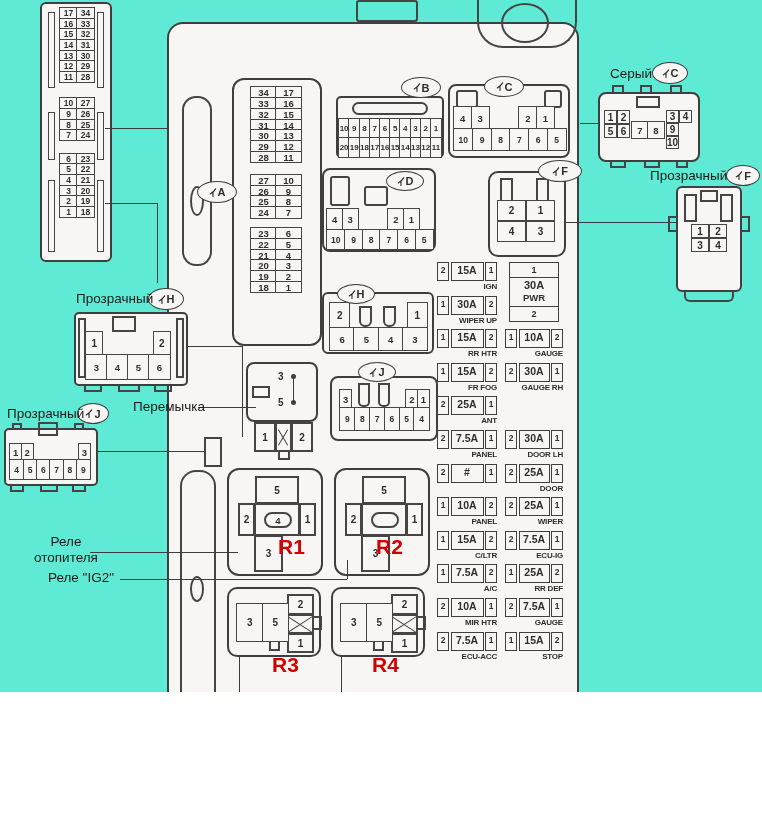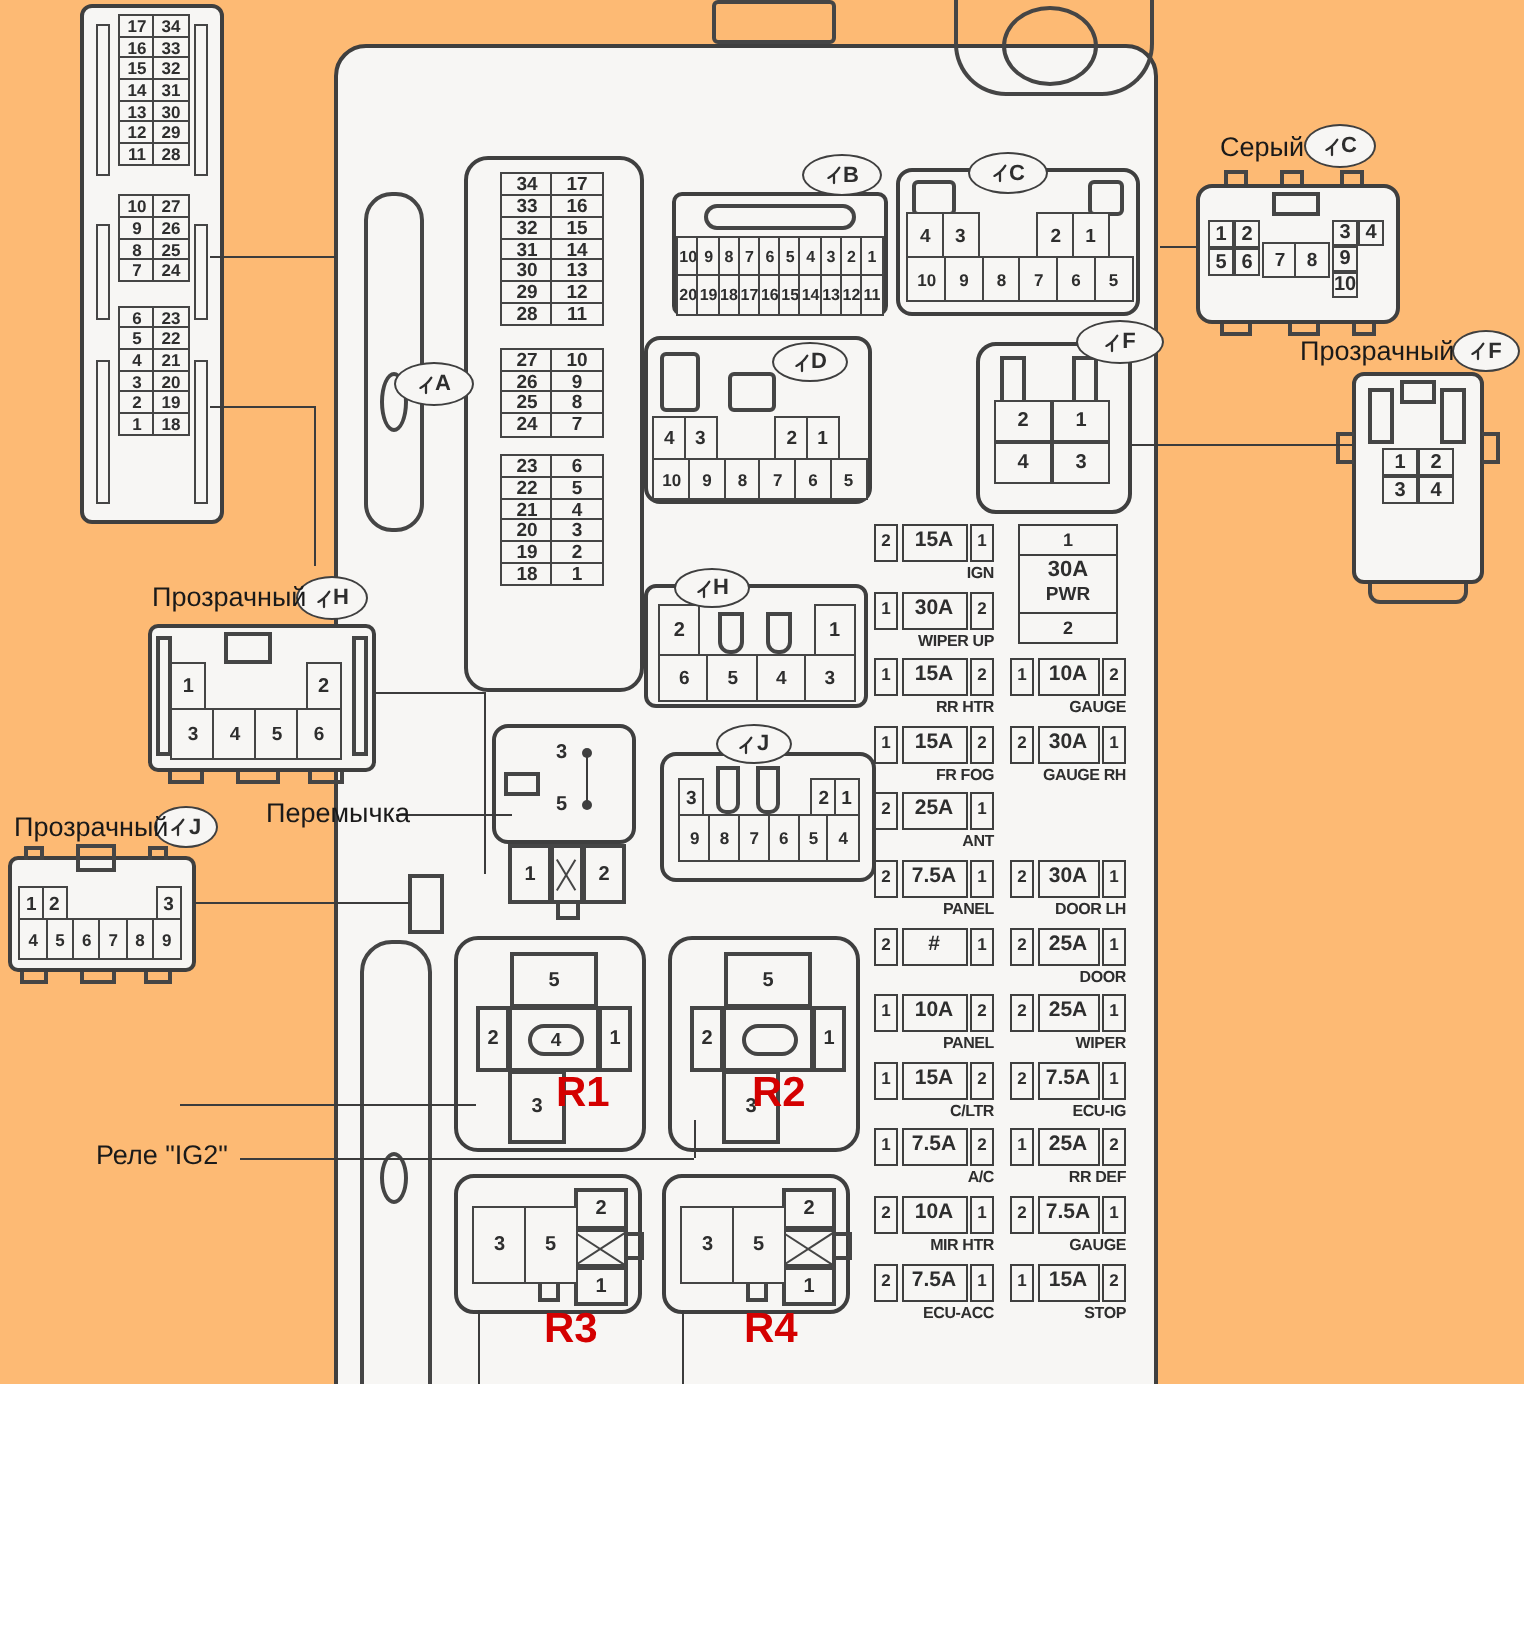--- a/index.html
+++ b/index.html
@@ -1,17 +1,17 @@
 <!DOCTYPE html>
 <html><head>
 <meta charset="utf-8">
 <style>
   html,body{margin:0;padding:0}
   body{font-family:"Liberation Sans",sans-serif;color:#2e2e2e}
-  #page{position:relative;width:762px;height:692px;background:#fdba74;overflow:hidden}
+  #page{position:relative;width:762px;height:692px;background:#5eead4;overflow:hidden}
   .abs{position:absolute}
   .house{position:absolute;border:2.4px solid #3f3f3f;border-radius:8px;background:#f7f6f4;box-sizing:border-box}
   .outline{position:absolute;border:2px solid #454545;background:transparent;box-sizing:border-box}
   .rowpins{position:absolute;display:flex}
   .pin{flex:1;display:flex;align-items:center;justify-content:center;border:1.6px solid #454545;margin:-0.8px;background:#f7f6f4;font-weight:bold;color:#2e2e2e;box-sizing:border-box;z-index:1}
   .pin.gap{border-color:transparent;background:transparent}
   .grid2{position:absolute;display:flex;flex-wrap:wrap}
   .grid2 .pin{flex:0 0 50%;margin:0;border:1.5px solid #454545}
   .pairs{position:absolute}
   .pair-sec{display:flex;flex-direction:column}
@@ -763,16 +763,20 @@
   <div class="vline" style="left:242px;top:346px;height:91px"></div>
   <div class="hline" style="left:97px;top:451px;width:108px"></div>
   <div class="hline" style="left:198px;top:407px;width:58px"></div>
   <div class="hline" style="left:90px;top:552px;width:148px"></div>
   <div class="hline" style="left:120px;top:579px;width:227px"></div>
   <div class="vline" style="left:347px;top:560px;height:19px"></div>
   <div class="vline" style="left:239px;top:655px;height:70px"></div>
   <div class="vline" style="left:341px;top:655px;height:141px"></div>
 
   <div class="rus" style="left:133px;top:399px">Перемычка</div>
+  <div class="rus" style="left:24px;top:534px;width:84px;text-align:center">
+    <div>Реле</div>
+    <div>отопителя</div>
+  </div>
   <div class="rus" style="left:48px;top:570px">Реле "IG2"</div>
   <div class="rus" style="left:290px;top:798px">Реле габаритов</div>
 
 </div>
 
 </body></html>

